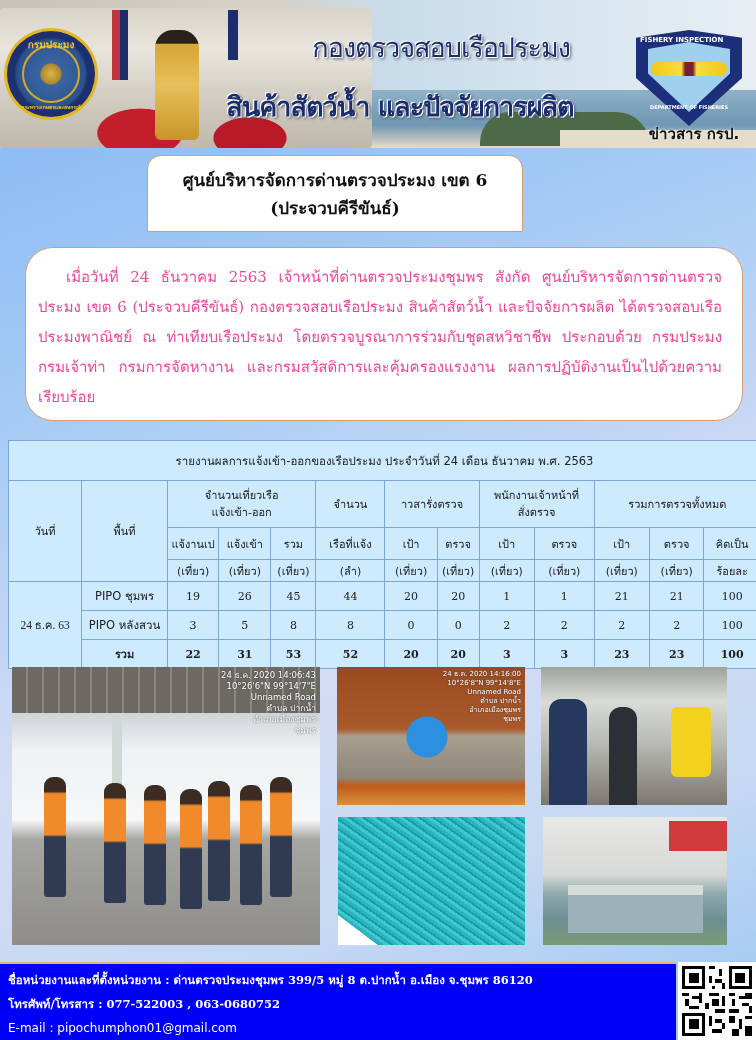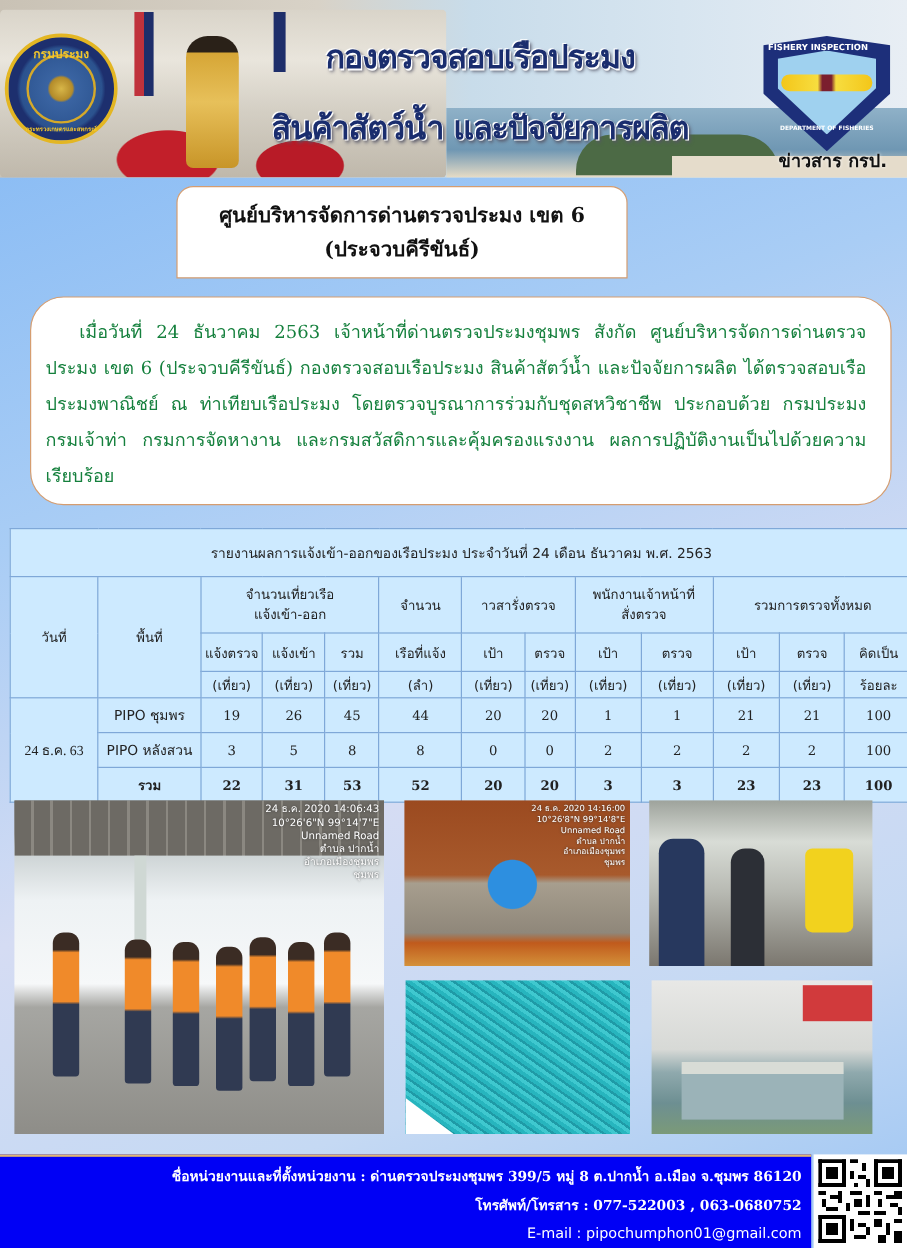--- a/index.html
+++ b/index.html
@@ -58,22 +58,22 @@
   }
   .seal .seal-top {
     position: absolute; top: 6px; left: 0; right: 0; text-align: center;
     font-family: "DejaVu Sans", sans-serif; font-weight: bold; font-size: 10px; color: #f2c62c;
   }
   .seal .seal-bottom {
     position: absolute; bottom: 6px; left: 0; right: 0; text-align: center;
     font-family: "DejaVu Sans", sans-serif; font-weight: bold; font-size: 5px; color: #f2c62c;
   }
   .banner-title {
-    position: absolute; left: 230px; top: 26px; width: 340px; text-align: center;
-    font-family: "DejaVu Sans", sans-serif; font-weight: bold; font-size: 27px;
+    position: absolute; left: 230px; top: 26px; width: 340px; text-align: right;
+    font-family: "DejaVu Sans", sans-serif; font-weight: normal; font-size: 27px;
     color: #1a2d6e; letter-spacing: -1px;
     text-shadow: 1px 1px 0 #fff, -1px -1px 0 #fff, 2px 2px 3px #556;
   }
   .banner-subtitle {
     position: absolute; left: 185px; top: 85px; width: 430px; text-align: center;
     font-family: "DejaVu Sans", sans-serif; font-weight: bold; font-size: 27px;
     color: #1a2d6e; letter-spacing: -1px;
     text-shadow: 1px 1px 0 #fff, -1px -1px 0 #fff, 2px 2px 3px #556;
   }
   .badge {
@@ -117,21 +117,21 @@
     padding-top: 10px; line-height: 28px;
   }
 
   
   .para-box {
     position: absolute; left: 25px; top: 247px; width: 718px; height: 174px;
     background: #fff;
     border: 1px solid #d59d70;
     border-radius: 28px;
     padding: 14px 20px 0 12px;
-    font-size: 15px; line-height: 30px; color: #15803d;
+    font-size: 15px; line-height: 30px; color: #ec4899;
     text-indent: 28px;
     text-align: justify;
   }
 
   
   .report-table {
     position: absolute; left: 8px; top: 440px; width: 753px;
     border-collapse: collapse;
     background: #cdeaff;
     font-family: "DejaVu Sans", sans-serif;
@@ -197,21 +197,21 @@
   .photo-5 .red { position:absolute; left:126px; top:4px; width:58px; height:30px; background:#d13a3c; }
 
   
   .footer {
     position: absolute; left: 0; top: 962px; width: 676px; height: 78px;
     background: #0000f5;
     border-top: 2px solid #e0b774;
     color: #fff;
     padding: 4px 8px;
   }
-  .footer .line { font-size: 12px; line-height: 24px; white-space: nowrap; text-align: right; }
+  .footer .line { font-size: 12px; line-height: 24px; white-space: nowrap; }
   .footer .line.bold { font-weight: bold; font-family: "DejaVu Serif", serif; font-size: 11.5px; }
   .footer .line.sans { font-family: "DejaVu Sans", sans-serif; font-size: 12px; }
   .qr {
     position: absolute; left: 678px; top: 962px; width: 78px; height: 78px;
     background: #fff; padding: 4px;
   }
   .qr svg { width: 70px; height: 70px; display: block; }
 </style>
 </head>
 <body>
@@ -277,21 +277,21 @@
     </td>
     <td>จำนวน</td>
     <td colspan="2">าวสารั่งตรวจ</td>
     <td colspan="2">
       <div>พนักงานเจ้าหน้าที่</div>
       <div>สั่งตรวจ</div>
     </td>
     <td colspan="3">รวมการตรวจทั้งหมด</td>
   </tr>
   <tr class="h2">
-    <td>แจ้งตรวจ</td>
+    <td>แจ้งานเป</td>
     <td>แจ้งเข้า</td>
     <td>รวม</td>
     <td>เรือที่แจ้ง</td>
     <td>เป้า</td>
     <td>ตรวจ</td>
     <td>เป้า</td>
     <td>ตรวจ</td>
     <td>เป้า</td>
     <td>ตรวจ</td>
     <td>คิดเป็น</td>

